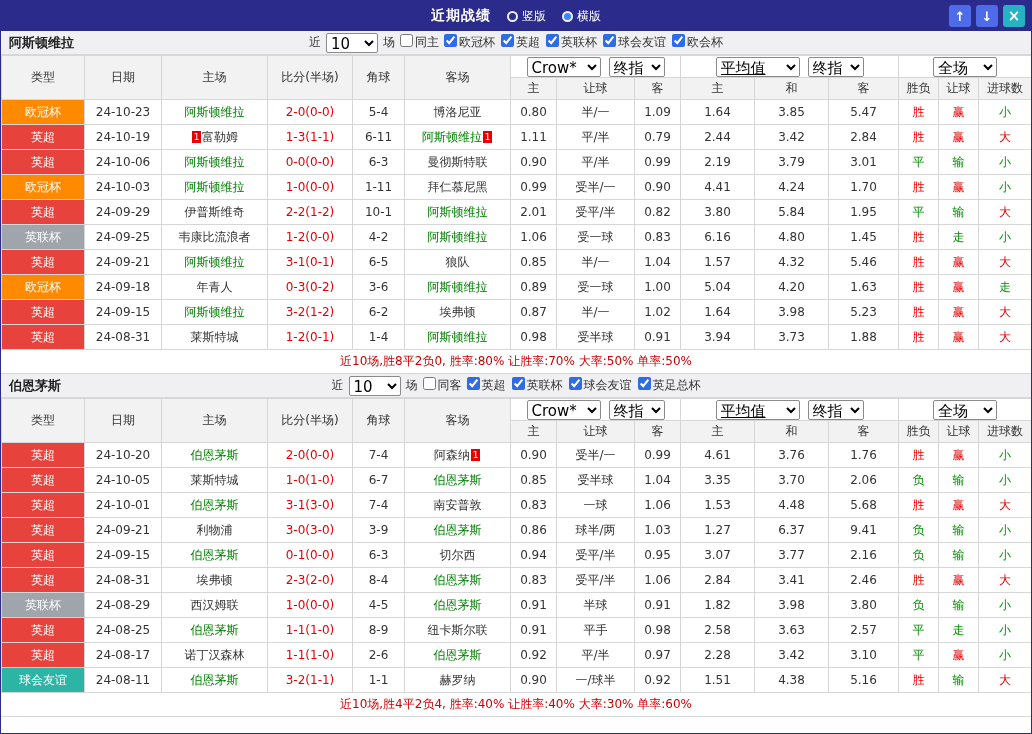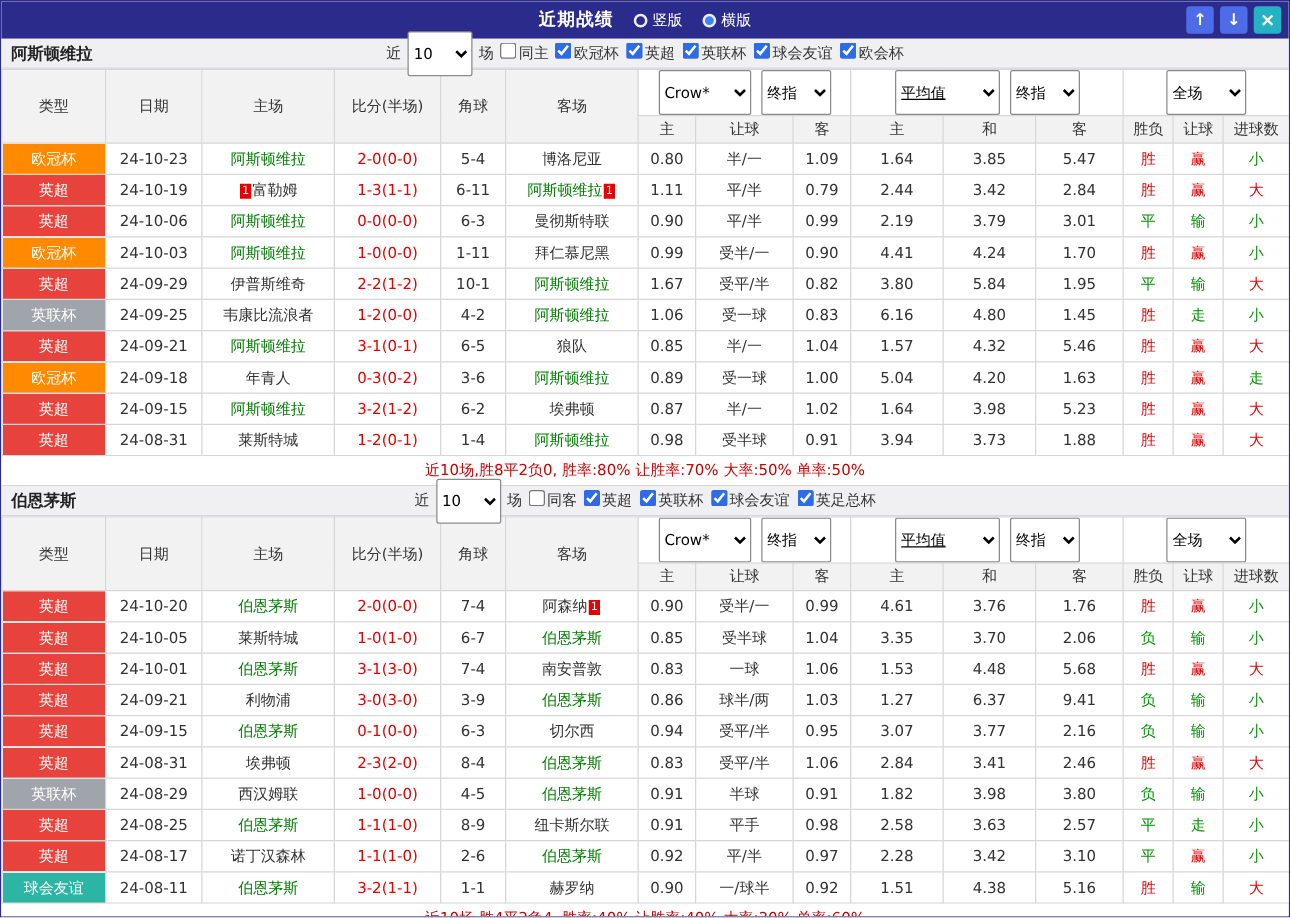--- a/index.html
+++ b/index.html
@@ -20,21 +20,21 @@
   .tb-btn.close { background:#25b2c3; font-size:15px; }
 
   
   .sec-header { height:24px; background:#f0f0f2; border-bottom:1px solid #d8d8dc; position:relative;
                 display:flex; align-items:center; justify-content:center; }
   .team-name { position:absolute; left:8px; font-weight:bold; font-size:13px; color:#222; }
   .controls { display:flex; align-items:center; gap:5px; }
   .cb { display:inline-flex; align-items:flex-start; gap:2px; cursor:pointer; white-space:nowrap; }
   .cb-list { display:inline-flex; align-items:center; gap:6px; }
   input[type=checkbox] { accent-color:#2e6be6; width:13px; height:13px; cursor:pointer; }
-  select { font-family:inherit; font-size:12px; height:36px; border:1px solid #8a8a8a; border-radius:2px; background:#fff; cursor:pointer; }
+  select { font-family:inherit; font-size:15px; height:20px; border:1px solid #8a8a8a; border-radius:2px; background:#fff; cursor:pointer; }
   .count-sel { width:52px; }
 
   
   table.grid { border-collapse:collapse; table-layout:fixed; width:1030px; }
   .grid th, .grid td { border:1px solid #d6d6d6; text-align:center; padding:0 1px;
                        overflow:hidden; white-space:nowrap; font-weight:normal; }
   .grid thead th { background:#f2f2f2; height:22px; color:#333; }
   .grid thead th.selcell { background:#fff; }
   .selwrap { display:flex; align-items:center; justify-content:center; gap:8px; }
   .sel-book { width:74px; } .sel-final { width:56px; } .sel-avg { width:84px;text-decoration:underline; } .sel-scope { width:64px; }
@@ -239,21 +239,21 @@
             <td class="red">赢</td>
             <td class="green">小</td>
           </tr>
           <tr>
             <td class="league-td" style="background: rgb(232, 66, 60);">英超</td>
             <td>24-09-29</td>
             <td><span>伊普斯维奇</span></td>
             <td class="score-cell">2-2(1-2)</td>
             <td>10-1</td>
             <td><span class="focus-team">阿斯顿维拉</span></td>
-            <td>1.67</td>
+            <td>2.01</td>
             <td>受平/半</td>
             <td>0.82</td>
             <td>3.80</td>
             <td>5.84</td>
             <td>1.95</td>
             <td class="green">平</td>
             <td class="green">输</td>
             <td class="red">大</td>
           </tr>
           <tr>

